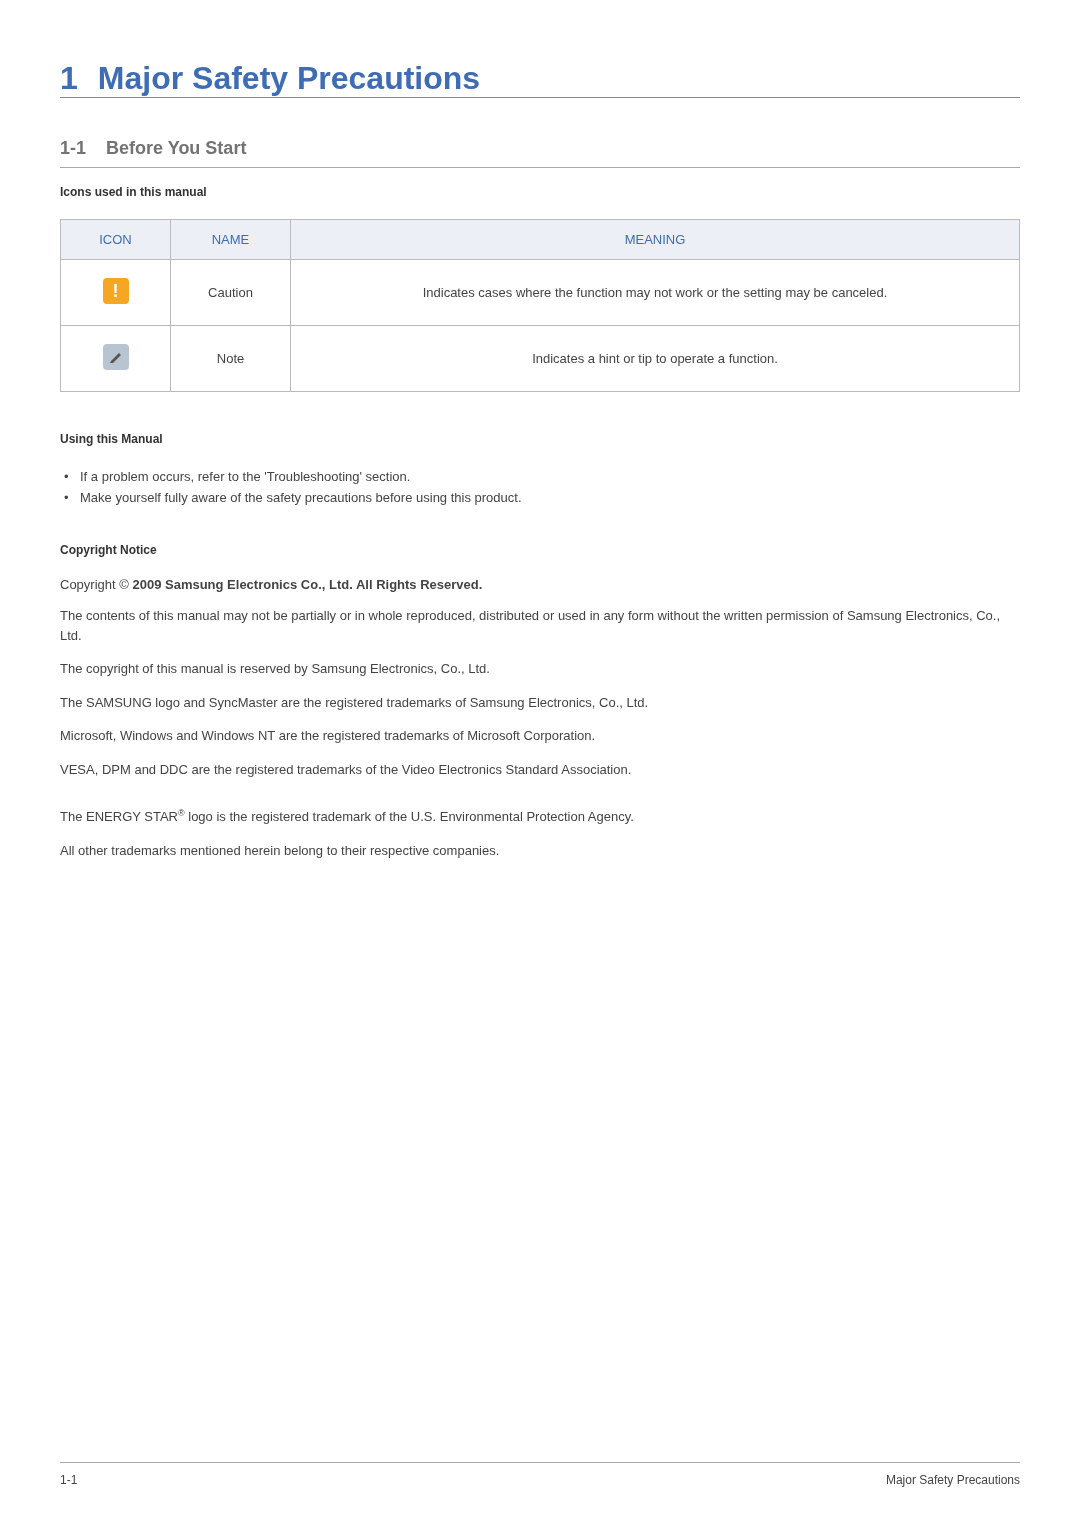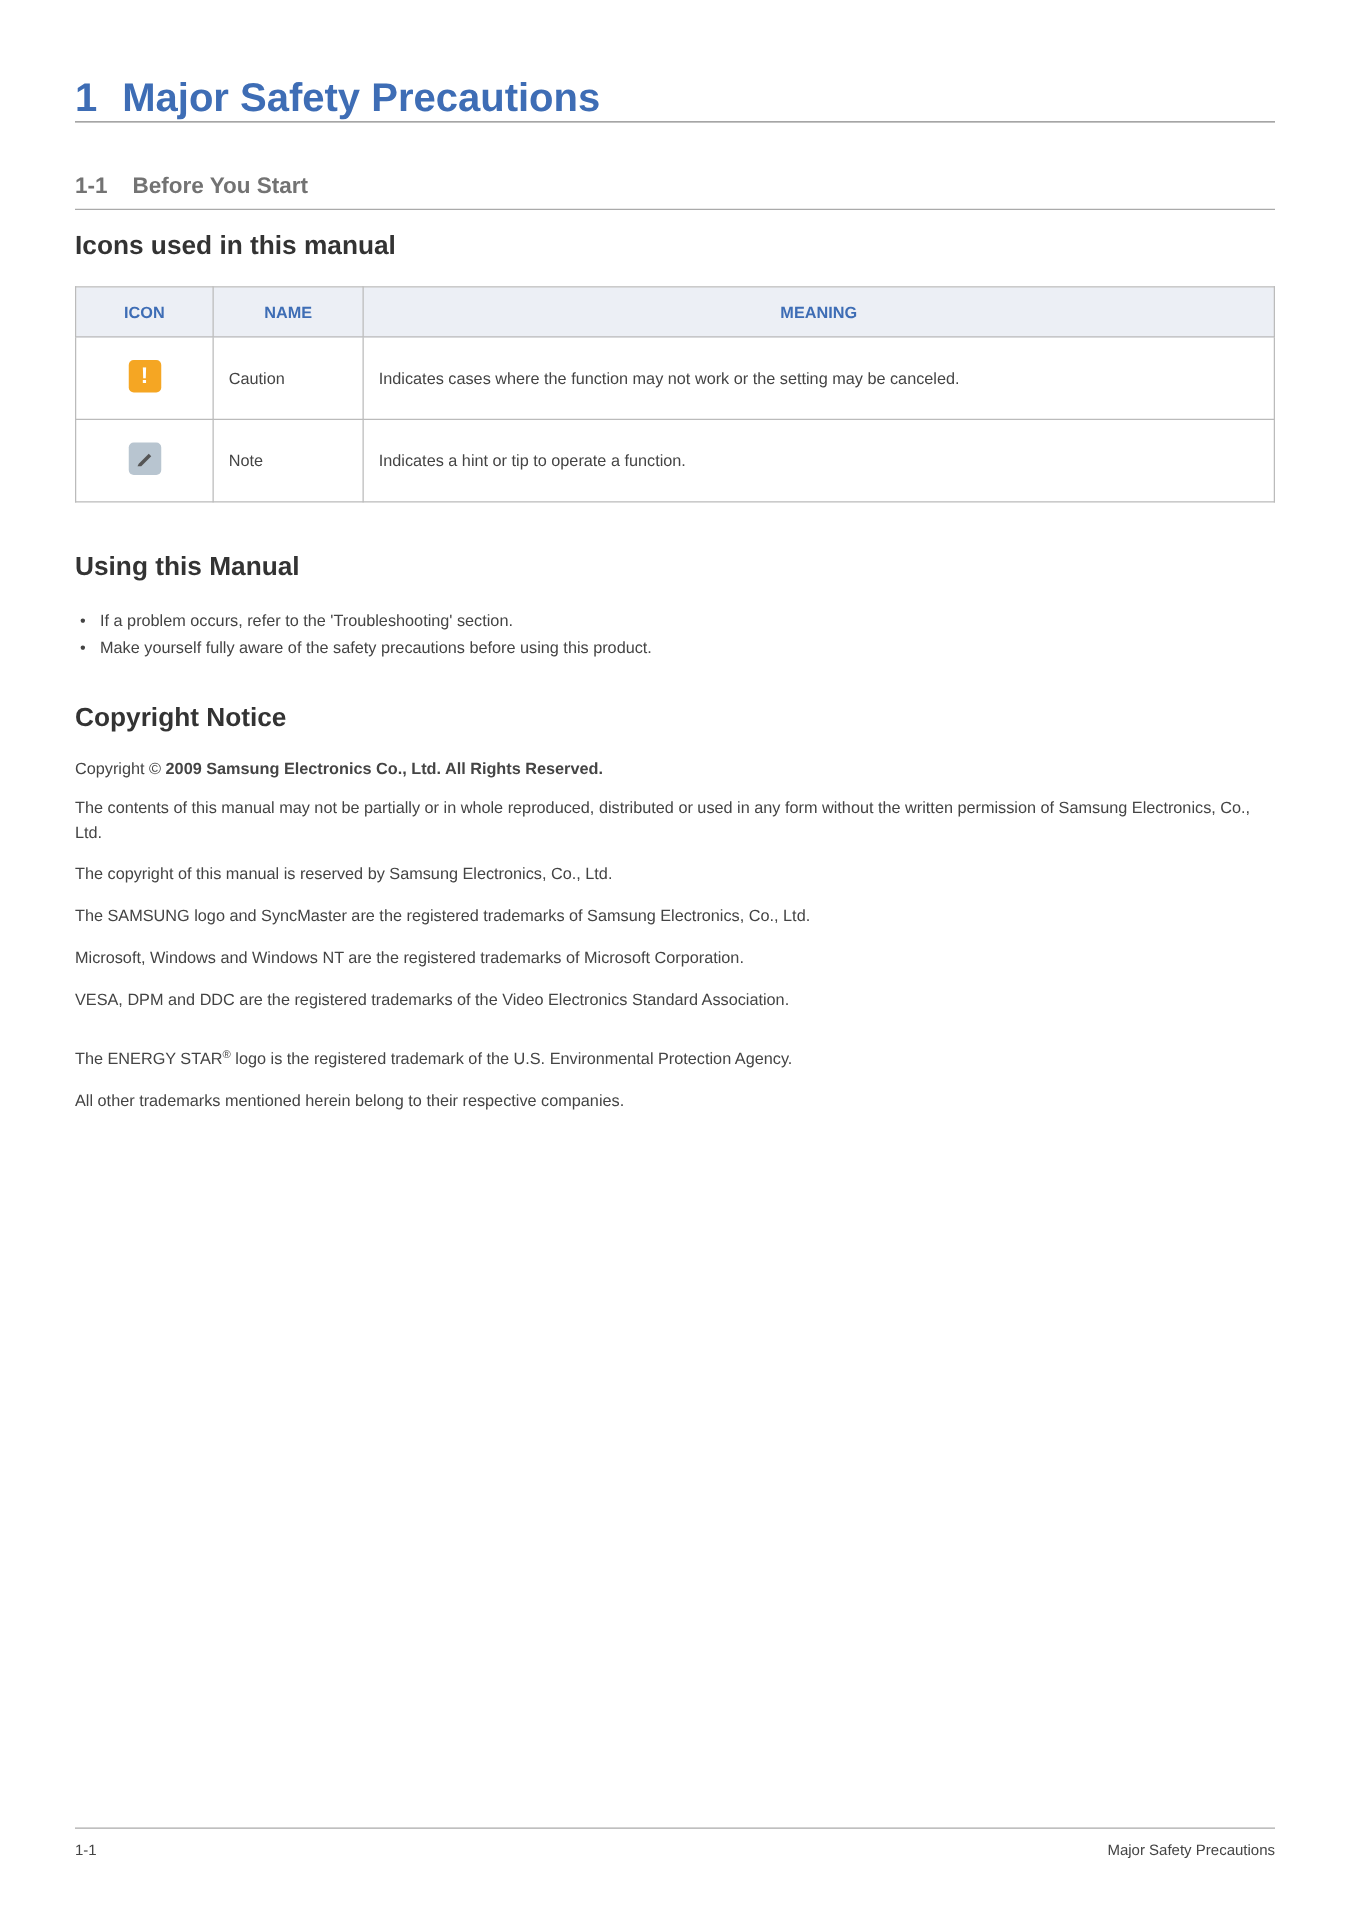--- a/index.html
+++ b/index.html
@@ -32,47 +32,47 @@
       color: #737373;
       border-bottom: 1px solid #aaa;
       padding-bottom: 8px;
       margin-bottom: 17px;
     }
     .section-title .num {
       display: inline-block;
       margin-right: 20px;
     }
     .subsection-title {
-      font-size: 21px;
+      font-size: 12px;
       font-weight: bold;
       color: #333;
       margin-bottom: 20px;
     }
     .icon-table {
       width: 100%;
       border-collapse: collapse;
       margin-bottom: 40px;
     }
     .icon-table th {
       background: #eceff5;
       color: #3e6db5;
       font-size: 13px;
-      font-weight: bold;
+      font-weight: normal;
       padding: 12px 10px;
       border: 1px solid #bbb;
       text-align: center;
     }
     .icon-table th:first-child { width: 110px; }
     .icon-table th:nth-child(2) { width: 120px; }
     .icon-table td {
       border: 1px solid #bbb;
       padding: 18px 12px;
       font-size: 13px;
       color: #444;
-      text-align: left;
+      text-align: center;
       vertical-align: middle;
     }
     .icon-table td.icon-cell {
       text-align: center;
     }
     .caution-icon {
       display: inline-block;
       width: 26px;
       height: 26px;
       background: #f5a623;

